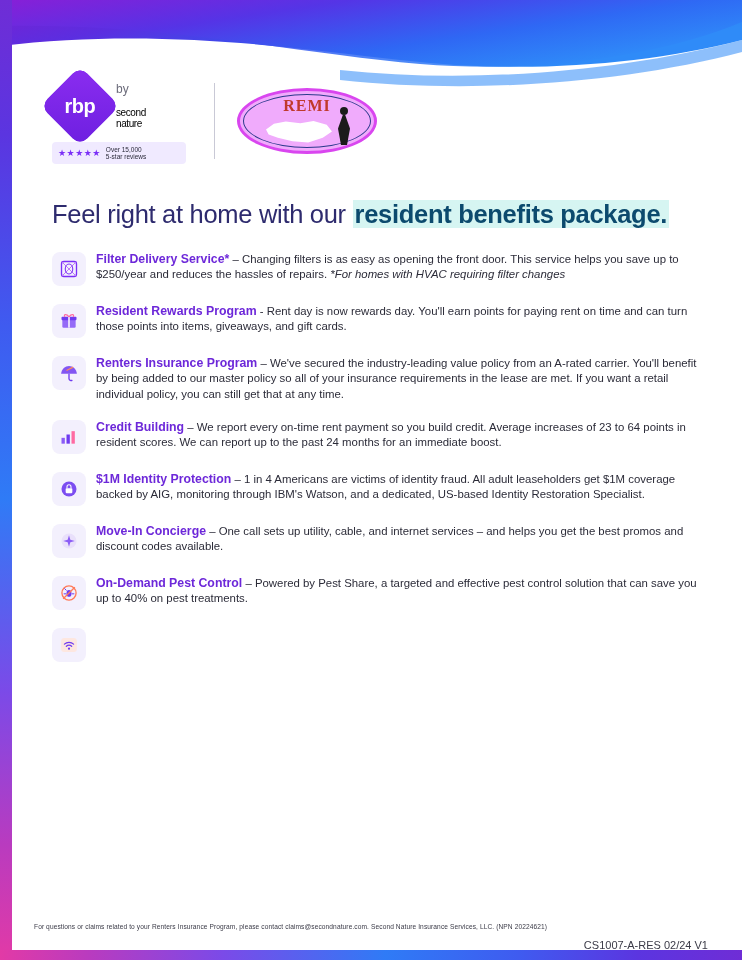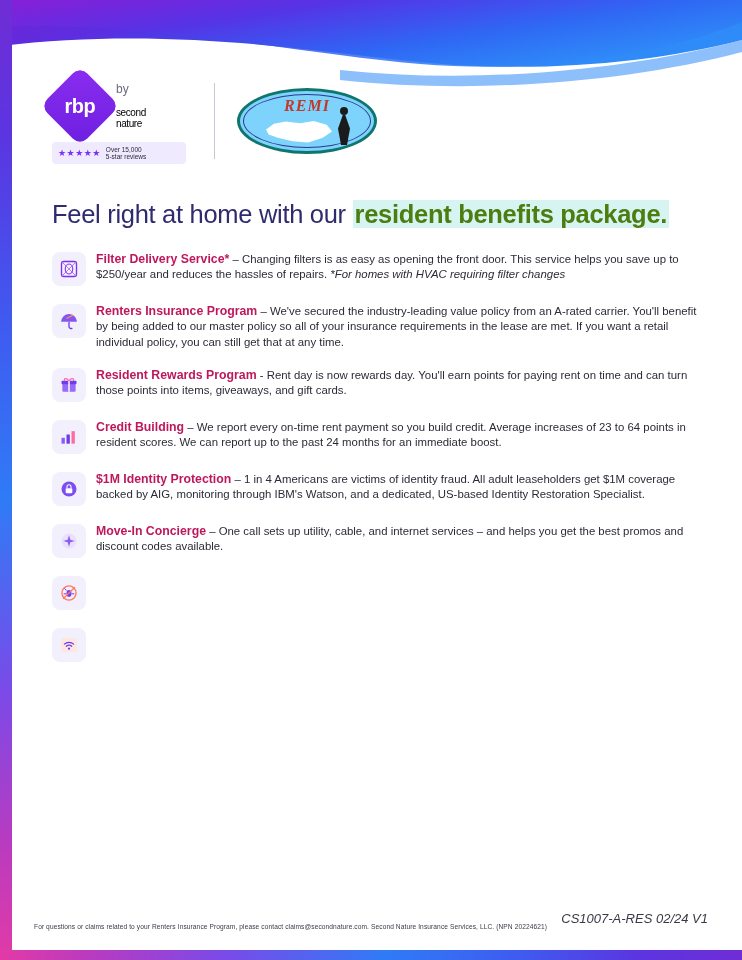--- a/index.html
+++ b/index.html
@@ -95,26 +95,25 @@
 
   .divider {
     width: 1px; height: 76px;
     background: #c9c9d6;
     margin: 0 22px;
   }
 
   .remi {
     width: 140px; height: 66px;
     border-radius: 50%;
-    background: #7dd3fc;
-    border: 3px solid #0f766e;
+    background: #f0abfc;
+    border: 3px solid #d946ef;
     position: relative;
     display: flex; align-items: center; justify-content: center;
     overflow: hidden;
-    font-style: italic;
   }
   .remi-inner {
     position: absolute; inset: 3px;
     border-radius: 50%;
     border: 1px solid #2b3a8c;
   }
   .remi-word {
     position: absolute; top: 6px; left: 0; right: 0;
     text-align: center;
     font-family: "Liberation Serif", serif;
@@ -145,21 +144,21 @@
     top: 200px; left: 52px;
     width: 660px;
     font-size: 25.5px;
     font-weight: 400;
     color: #2e2b6e;
     letter-spacing: -0.3px;
     white-space: nowrap;
   }
   .headline .hl {
     font-weight: 700;
-    color: #4d7c0f;
+    color: #0c4a6e;
     background: #d6f5f2;
     padding: 0 2px;
     box-decoration-break: clone;
   }
 
   
   .benefits {
     position: absolute;
     top: 250px; left: 52px;
     width: 648px;
@@ -181,21 +180,21 @@
   .b-icon svg { display: block; }
   .b-text {
     flex: 1;
     font-size: 11.4px;
     line-height: 1.33;
     color: #2b2b38;
     padding-top: 1px;
   }
   .b-title {
     font-weight: 700;
-    color: #be185d;
+    color: #6d28d9;
     font-size: 12.3px;
   }
   .b-em { font-style: italic; }
 
   
   .learn {
     position: absolute;
     left: 0; right: 0;
     top: 875px;
     text-align: center;
@@ -211,24 +210,23 @@
     position: absolute;
     left: 34px;
     top: 923px;
     font-size: 6.6px;
     color: #3a3a47;
     letter-spacing: 0.1px;
   }
   .docid {
     position: absolute;
     right: 34px;
-    top: 911px;
-    font-size: 13px;
+    top: 939px;
+    font-size: 11px;
     color: #3a3a47;
-    font-style: italic;
   }
 </style>
 </head>
 <body>
 
 <div class="page">
 
   <div class="banner">
     <svg width="742" height="90" viewBox="0 0 742 90" xmlns="http://www.w3.org/2000/svg">
       <defs>
@@ -304,47 +302,47 @@
           </svg>
       </div>
       <div class="b-text">
         <span class="b-title">Filter Delivery Service*</span><span> – Changing filters is as easy as opening the front door. This service helps you save up to $250/year and reduces the hassles of repairs.  </span><span class="b-em">*For homes with HVAC requiring filter changes</span>
       </div>
     </div>
 
     <div class="benefit">
       <div class="b-icon">
         <svg width="20" height="20" viewBox="0 0 24 24">
-            <path d="M2.5 13 C3 7 7.5 3.5 12 3.5 C16.5 3.5 21 7 21.5 13 Z" fill="#6f3bf0" opacity="0.85"></path>
-            <path d="M12 13 L12 19 a2.6 2.6 0 0 0 4 1.6" fill="none" stroke="#6f3bf0" stroke-width="1.6"></path>
-            <path d="M9 9 L17 5" stroke="#ff8a5c" stroke-width="1.6"></path>
-          </svg>
-      </div>
-      <div class="b-text">
-        <span class="b-title">Renters Insurance Program</span><span> – We've secured the industry-leading value policy from an A-rated carrier. You'll benefit by being added to our master policy so all of your insurance requirements in the lease are met. If you want a retail individual policy, you can still get that at any time.</span>
-      </div>
-    </div>
-
-    <div class="benefit">
-      <div class="b-icon">
-        <svg width="20" height="20" viewBox="0 0 24 24">
             <rect x="4" y="10" width="16" height="10" rx="1.5" fill="#8b5cf6" opacity="0.9"></rect>
             <rect x="3" y="7" width="18" height="4" rx="1" fill="#6f3bf0"></rect>
             <rect x="11" y="7" width="2" height="13" fill="#ffffff" opacity="0.9"></rect>
             <path d="M12 7 C9 3 5 4 7 7 M12 7 C15 3 19 4 17 7" fill="none" stroke="#ff6aa2" stroke-width="1.4"></path>
           </svg>
       </div>
       <div class="b-text">
         <span class="b-title">Resident Rewards Program</span><span> - Rent day is now rewards day. You'll earn points for paying rent on time and can turn those points into items, giveaways, and gift cards.</span>
       </div>
     </div>
 
     <div class="benefit">
       <div class="b-icon">
         <svg width="20" height="20" viewBox="0 0 24 24">
+            <path d="M2.5 13 C3 7 7.5 3.5 12 3.5 C16.5 3.5 21 7 21.5 13 Z" fill="#6f3bf0" opacity="0.85"></path>
+            <path d="M12 13 L12 19 a2.6 2.6 0 0 0 4 1.6" fill="none" stroke="#6f3bf0" stroke-width="1.6"></path>
+            <path d="M9 9 L17 5" stroke="#ff8a5c" stroke-width="1.6"></path>
+          </svg>
+      </div>
+      <div class="b-text">
+        <span class="b-title">Renters Insurance Program</span><span> – We've secured the industry-leading value policy from an A-rated carrier. You'll benefit by being added to our master policy so all of your insurance requirements in the lease are met. If you want a retail individual policy, you can still get that at any time.</span>
+      </div>
+    </div>
+
+    <div class="benefit">
+      <div class="b-icon">
+        <svg width="20" height="20" viewBox="0 0 24 24">
             <rect x="3" y="13" width="4" height="7" fill="#8b5cf6"></rect>
             <rect x="9" y="9" width="4" height="11" fill="#6f3bf0"></rect>
             <rect x="15" y="5" width="4" height="15" fill="#ff6aa2"></rect>
           </svg>
       </div>
       <div class="b-text">
         <span class="b-title">Credit Building</span><span> – We report every on-time rent payment so you build credit. Average increases of 23 to 64 points in resident scores. We can report up to the past 24 months for an immediate boost.</span>
       </div>
     </div>
 
@@ -375,20 +373,23 @@
 
     <div class="benefit">
       <div class="b-icon">
         <svg width="20" height="20" viewBox="0 0 24 24">
             <circle cx="12" cy="12" r="8.5" fill="none" stroke="#ff7a59" stroke-width="1.6"></circle>
             <ellipse cx="12" cy="12.5" rx="3" ry="4" fill="#6f3bf0"></ellipse>
             <path d="M9 9 L6.5 6.5 M15 9 L17.5 6.5 M8.6 13 L5.6 13 M15.4 13 L18.4 13" stroke="#6f3bf0" stroke-width="1.2"></path>
             <path d="M5 19 L19 5" stroke="#ff7a59" stroke-width="1.6"></path>
           </svg>
       </div>
+      <div class="b-text">
+        <span class="b-title">On-Demand Pest Control</span><span> – Powered by Pest Share, a targeted and effective pest control solution that can save you up to 40% on pest treatments.</span>
+      </div>
     </div>
 
     <div class="benefit">
       <div class="b-icon">
         <svg width="20" height="20" viewBox="0 0 24 24">
             <rect x="2.5" y="3.5" width="19" height="17" rx="4" fill="#fde7e0"></rect>
             <path d="M6.5 11 a8 8 0 0 1 11 0" fill="none" stroke="#6f3bf0" stroke-width="1.5" stroke-linecap="round"></path>
             <path d="M8.8 13.6 a5 5 0 0 1 6.4 0" fill="none" stroke="#6f3bf0" stroke-width="1.5" stroke-linecap="round"></path>
             <circle cx="12" cy="16.4" r="1.3" fill="#6f3bf0"></circle>
           </svg>

